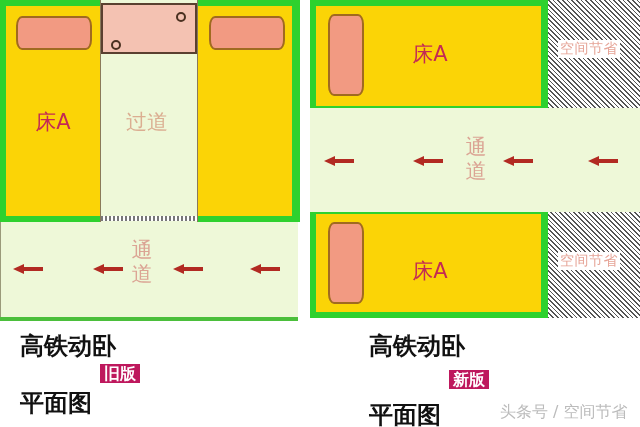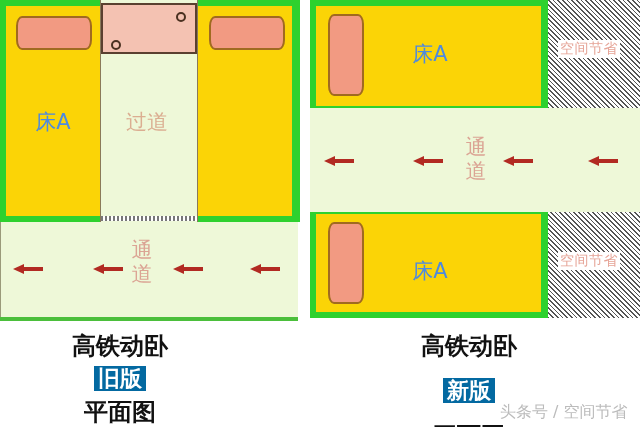--- a/index.html
+++ b/index.html
@@ -1,30 +1,30 @@
 <!DOCTYPE html>
 <html><head>
 <meta charset="utf-8">
 <style>
   html,body{margin:0;padding:0;}
   body{width:640px;height:427px;background:#ffffff;position:relative;overflow:hidden;font-family:"DejaVu Sans",sans-serif;}
   .abs{position:absolute;}
   .green{background:#2ed12e;}
   .bed{background:#fbd406;}
   .aisle{background:#eef8d8;}
-  .lbl{color:#3b82f6;font-size:21px;text-align:center;opacity:0.9;}
+  .lbl{color:#be185d;font-size:21px;text-align:center;opacity:0.9;}
   .lbl-p{color:#d9a68a;}
   .pillow{background:#f29a82;border:2px solid #a06a20;border-radius:6px/10px;box-sizing:border-box;}
   .arrow{position:absolute;width:30px;height:10px;}
   .arrow .shaft{position:absolute;left:9px;top:3px;width:21px;height:4px;background:#b22a22;}
   .arrow .head{position:absolute;left:0;top:0;width:0;height:0;border-top:5px solid transparent;border-bottom:5px solid transparent;border-right:11px solid #b22a22;}
   .hatch{background:repeating-linear-gradient(45deg,#555 0 1.3px,#fff 1.3px 3.3px);}
   .saved{background:#fff;color:#e6a497;font-size:14px;padding:0 2px;letter-spacing:0.5px;}
-  .cap{font-size:24px;color:#111;text-align:center;font-weight:bold;}
-  .badge{background:#0369a1;color:#fff;font-size:22px;font-weight:bold;padding:0 4px;}
+  .cap{font-size:24px;color:#111;text-align:left;font-weight:bold;}
+  .badge{background:#be185d;color:#fff;font-size:16px;font-weight:bold;padding:0 4px;}
   .vtext{color:#dba494;font-size:21px;line-height:24px;width:24px;text-align:center;}
   .circle{position:absolute;width:10px;height:10px;border:2px solid #4a3020;border-radius:50%;box-sizing:border-box;}
 </style>
 </head>
 <body>
 
 <div class="abs" style="left:0;top:0;width:302px;height:322px;">
 
   <div class="abs green" style="left:0;top:0;width:300px;height:222px;"></div>
 
@@ -108,17 +108,17 @@
   <div class="abs saved" style="left:248px;top:252px;">空间节省</div>
 </div>
 
 <div class="abs" style="left:20px;top:330px;width:200px;text-align:center;">
   <div class="cap">高铁动卧</div>
   <div style="margin:2px 0;"><span class="badge">旧版</span></div>
   <div class="cap">平面图</div>
 </div>
 <div class="abs" style="left:369px;top:330px;width:200px;text-align:center;">
   <div class="cap">高铁动卧</div>
-  <div style="margin:14px 0;text-align:center;"><span class="badge">新版</span></div>
+  <div style="margin:8px 0;text-align:center;"><span class="badge">新版</span></div>
   <div class="cap">平面图</div>
 </div>
 
 <div class="abs" style="left:500px;top:402px;font-size:16px;color:#bbbbbb;">头条号 / 空间节省</div>
 
 </body></html>

